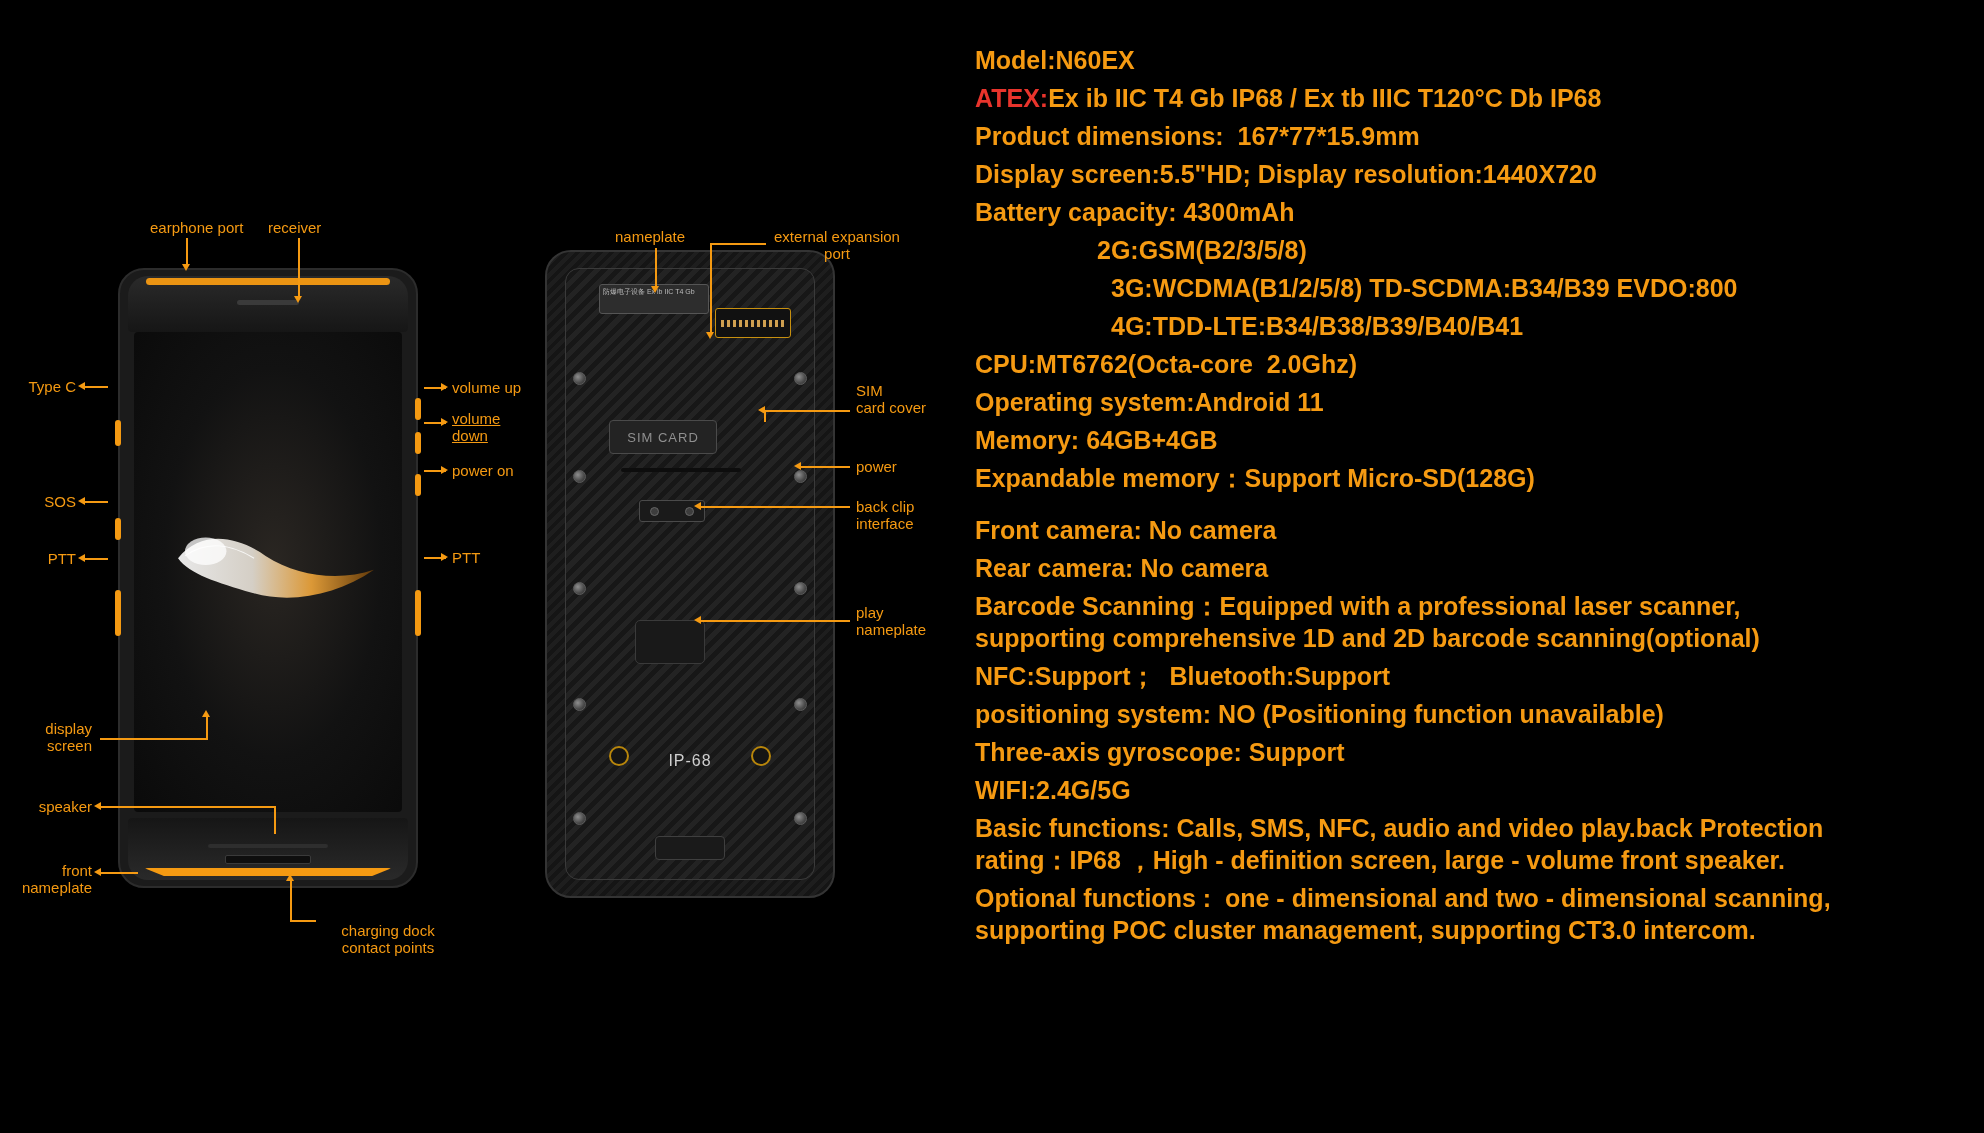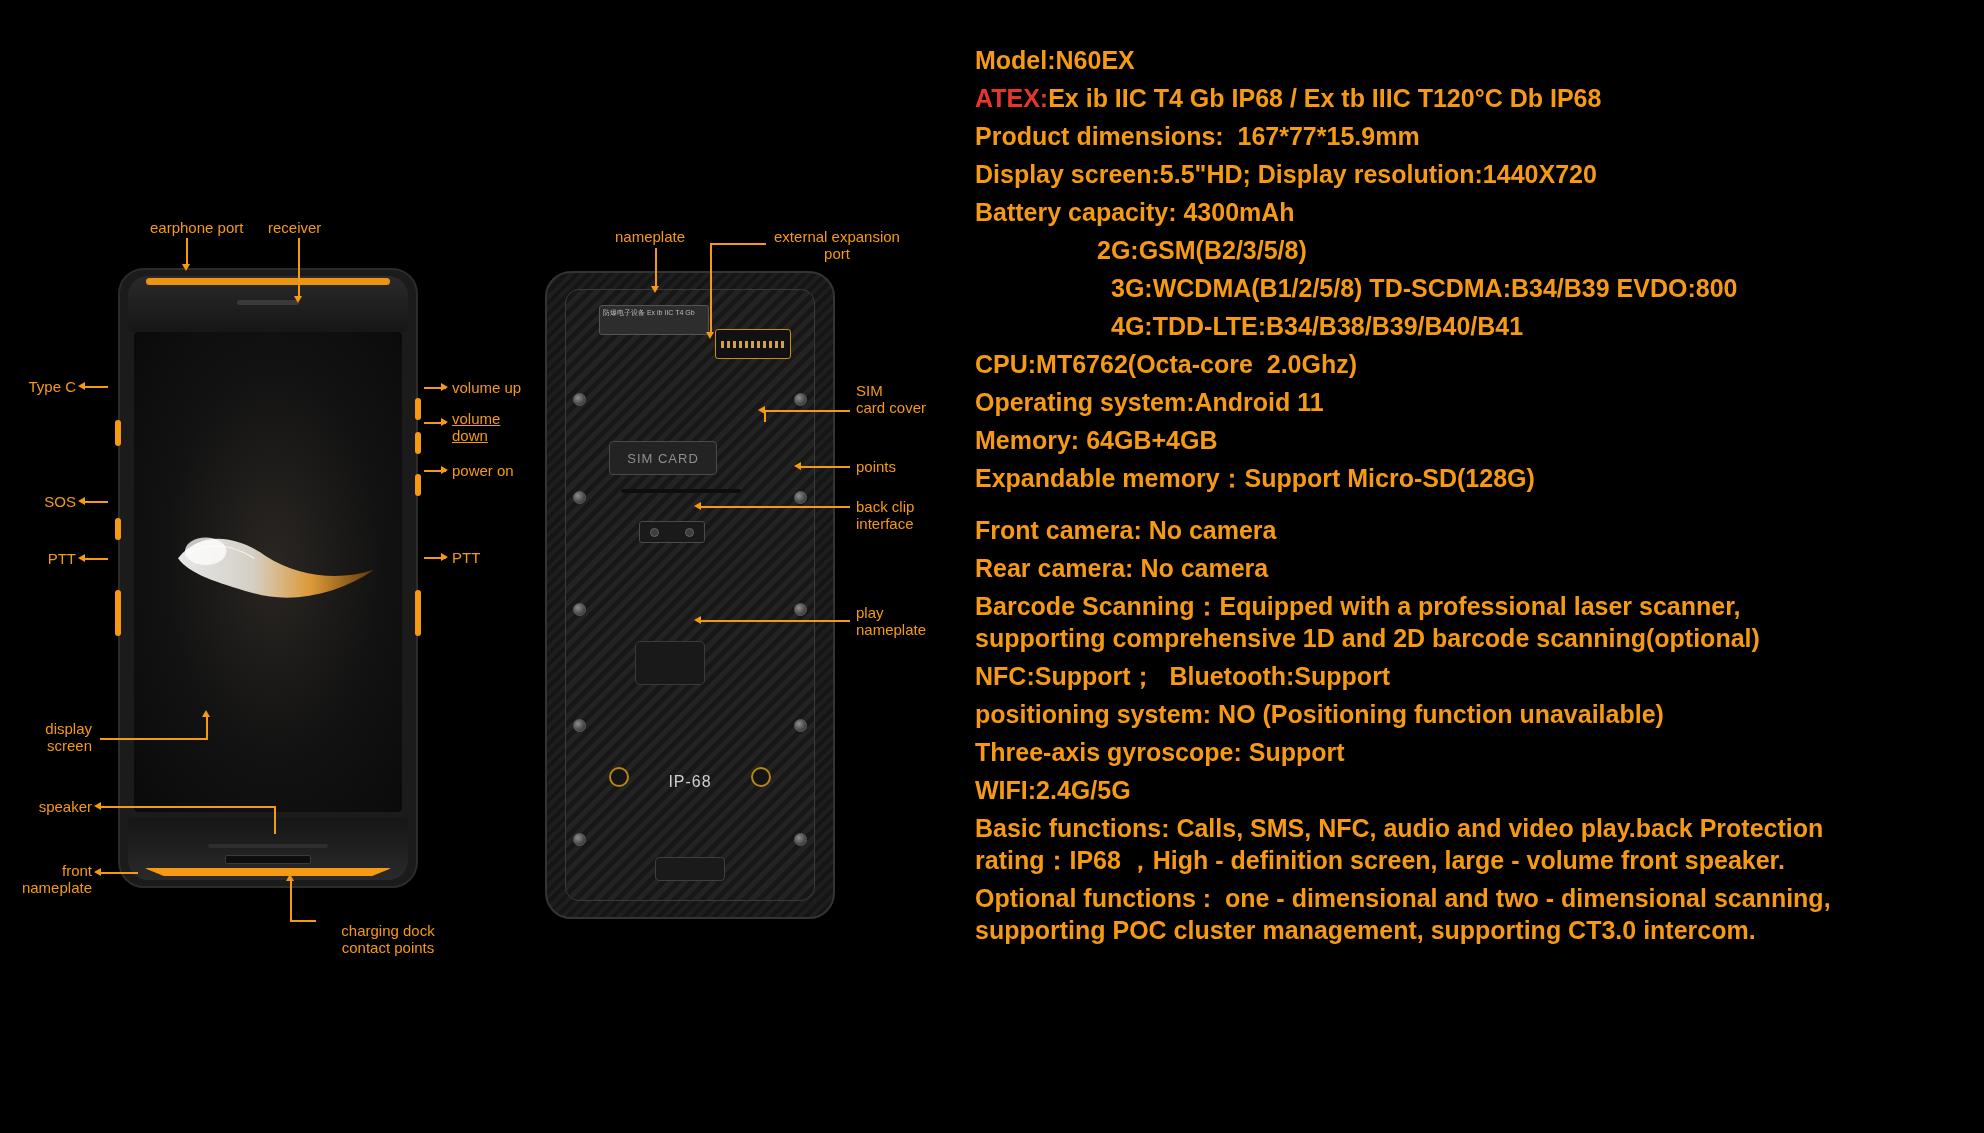--- a/index.html
+++ b/index.html
@@ -86,21 +86,20 @@
     width: 120px; height: 4px; background: #2e2e2e; border-radius: 2px;
   }
   .side-nub { position: absolute; background: #f59a12; border-radius: 3px; }
 
   
   .phone-back {
     position: absolute; left: 545px; top: 250px; width: 290px; height: 648px;
     background: repeating-linear-gradient(135deg, #1e1e1e 0 4px, #151515 4px 8px);
     border-radius: 26px;
     border: 2px solid #343434;
-    margin-top: 21px;
   }
   .pb-inner {
     position: absolute; left: 18px; right: 18px; top: 16px; bottom: 16px;
     background: repeating-linear-gradient(135deg, #232323 0 5px, #171717 5px 10px);
     border-radius: 14px;
     border: 1px solid #3a3a3a;
   }
   .screw {
     position: absolute; width: 13px; height: 13px; border-radius: 50%;
     background: radial-gradient(circle at 35% 35%, #8e8e8e, #4a4a4a 60%, #2b2b2b);
@@ -305,21 +304,21 @@
     <div class="ln h" style="left:710px; top:243px; width:56px;"></div>
     <div class="ln v" style="left:710px; top:243px; height:92px;"></div>
     <div class="arw down" style="left:706px; top:332px;"></div>
 
     <div class="lbl" style="left:856px; top:382px;">SIM
 card cover</div>
     <div class="ln h" style="left:764px; top:410px; width:86px;"></div>
     <div class="ln v" style="left:764px; top:410px; height:12px;"></div>
     <div class="arw left" style="left:758px; top:406px;"></div>
 
-    <div class="lbl" style="left:856px; top:458px;">points</div>
+    <div class="lbl" style="left:856px; top:458px;">power</div>
     <div class="ln h" style="left:800px; top:466px; width:50px;"></div>
     <div class="arw left" style="left:794px; top:462px;"></div>
 
     <div class="lbl" style="left:856px; top:498px;">back clip
 interface</div>
     <div class="ln h" style="left:700px; top:506px; width:150px;"></div>
     <div class="arw left" style="left:694px; top:502px;"></div>
 
     <div class="lbl" style="left:856px; top:604px;">play
 nameplate</div>

